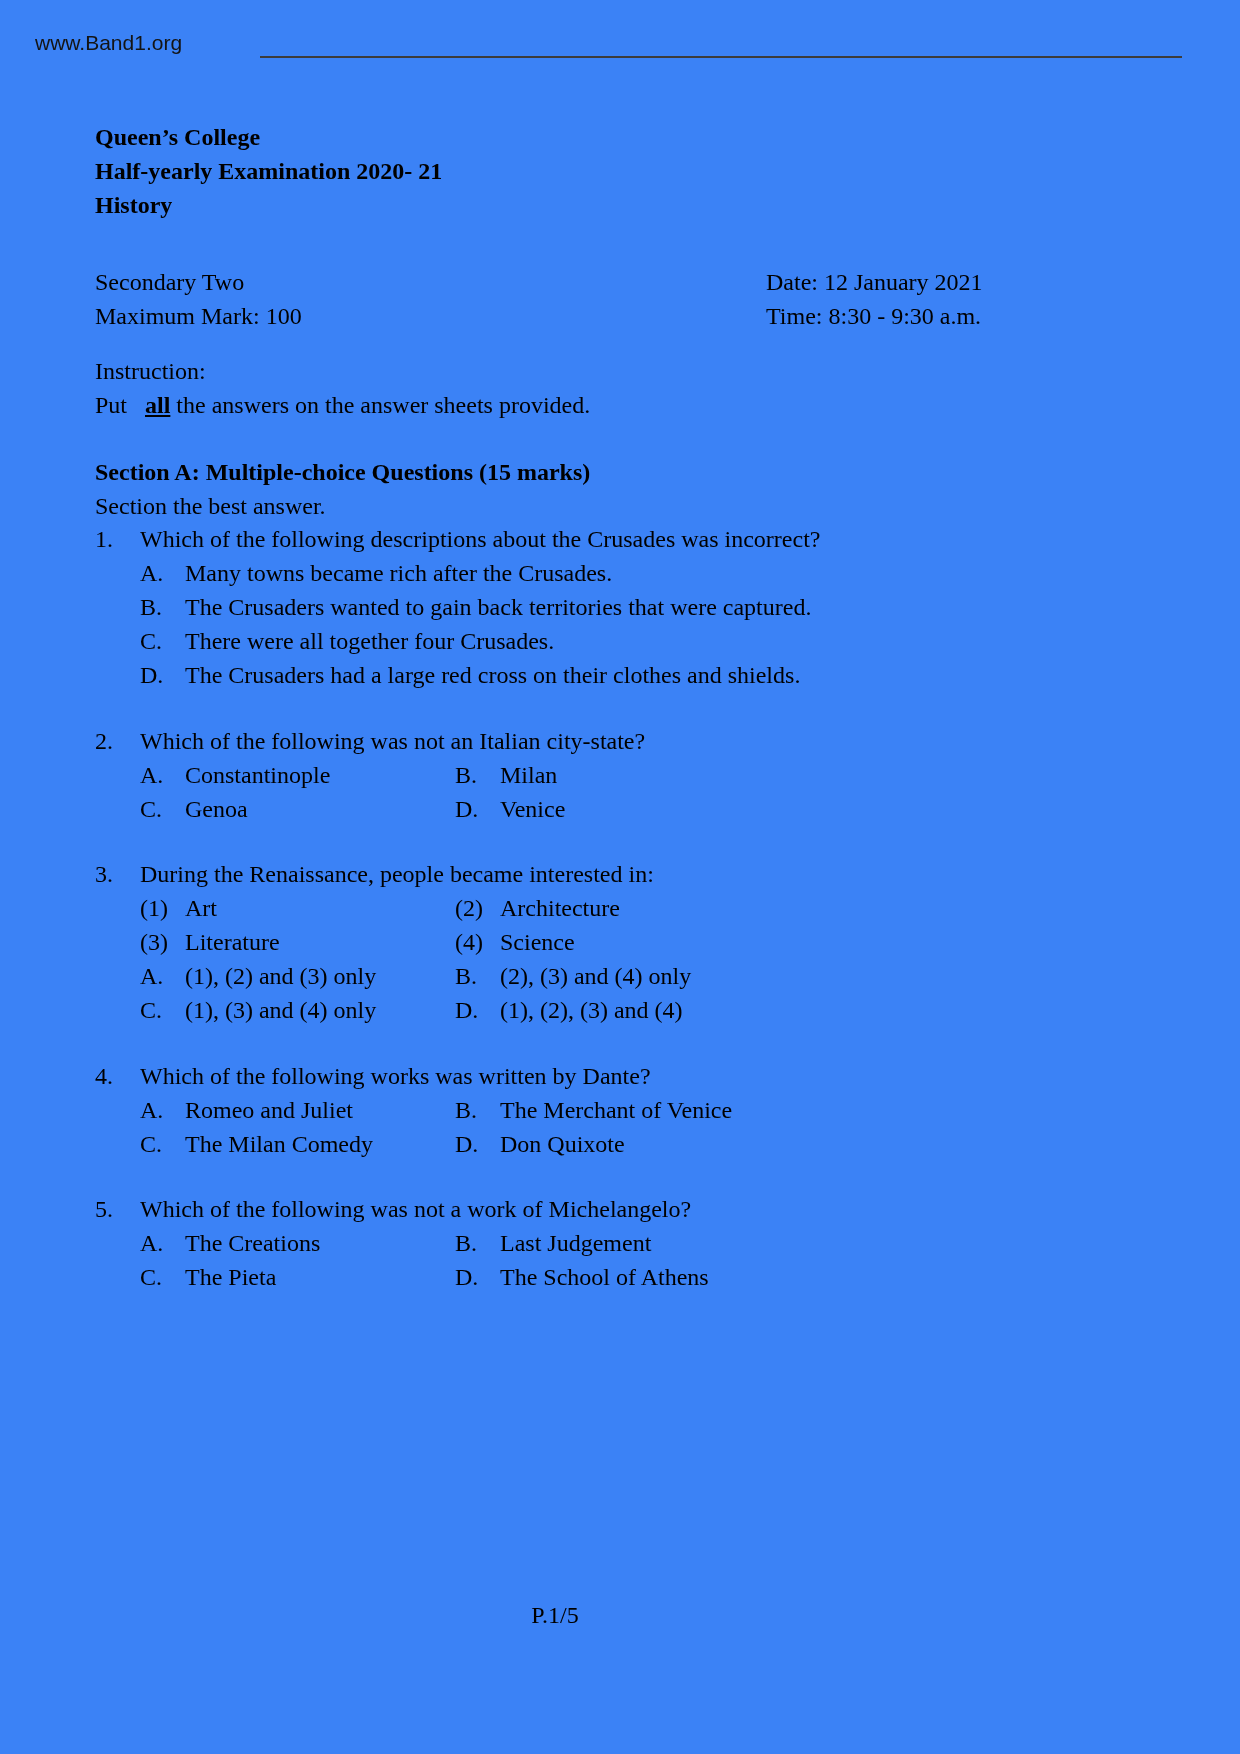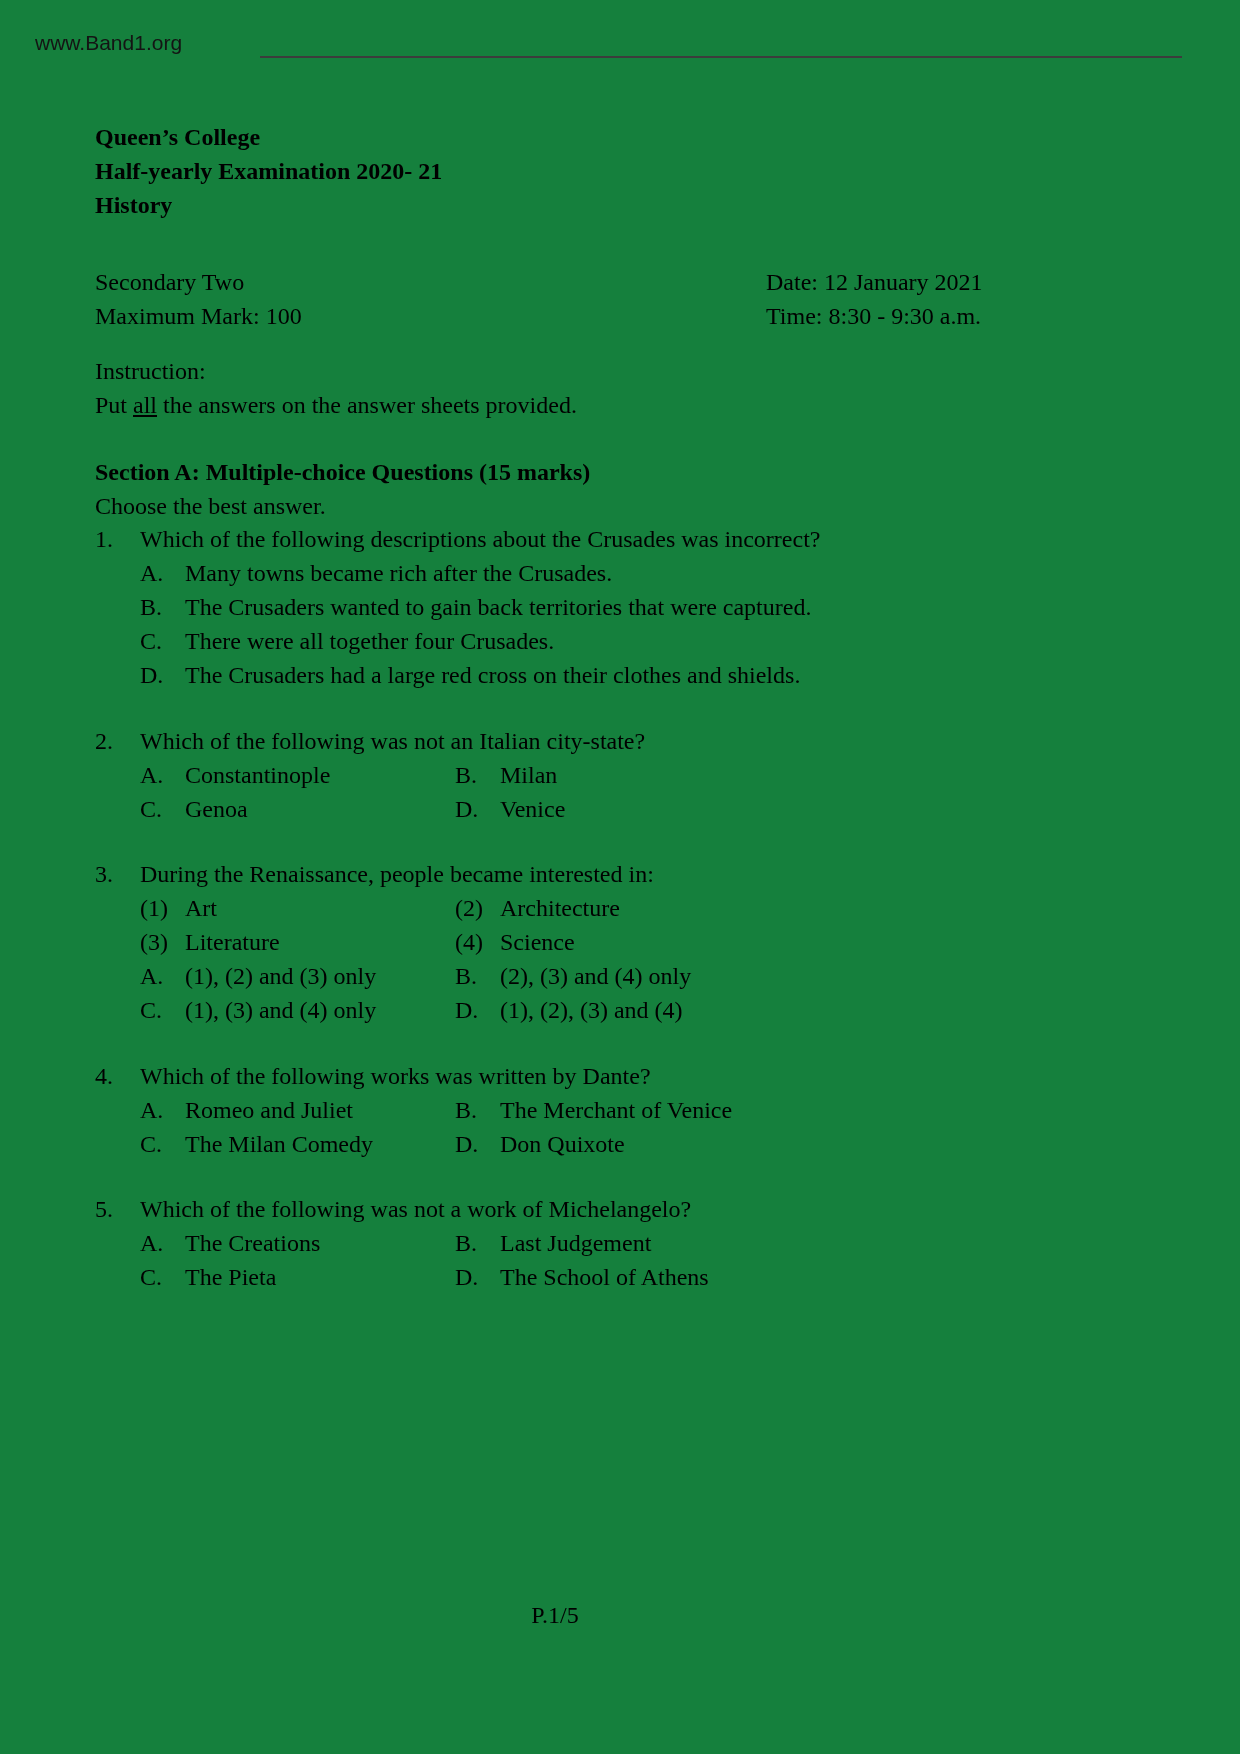--- a/index.html
+++ b/index.html
@@ -2,21 +2,21 @@
 <html><head>
 <meta charset="utf-8">
 <style>
   * { margin: 0; padding: 0; box-sizing: border-box; }
   html, body { background: #e9e9e9; }
   .page {
     position: relative;
     width: 1240px;
     height: 1754px;
     margin: 0 auto;
-    background: #15803d;
+    background: #3b82f6;
     color: #000000;
     font-family: "Liberation Serif", serif;
     font-size: 24px;
     line-height: 34px;
     overflow: hidden;
   }
   .band-header {
     position: absolute;
     top: 30px;
     left: 35px;
@@ -49,21 +49,21 @@
     font-family: Liberation Serif, serif;
   }
   .info-row { display: flex; }
   .info-left { width: 671px; flex: 0 0 671px; }
   .instruction-block {
     position: absolute;
     left: 95px;
     top: 354px;
     width: 920px;
   }
-  .bold-underline { font-weight: normal; text-decoration: underline; }
+  .bold-underline { font-weight: bold; text-decoration: underline; margin-left: 12px; }
   .section-block {
     position: absolute;
     left: 95px;
     top: 455px;
     width: 920px;
   }
   .section-heading { font-weight: bold; }
   .question {
     position: absolute;
     left: 95px;
@@ -115,21 +115,21 @@
     </div>
   </div>
 
   <div class="instruction-block">
     <div>Instruction:</div>
     <div><span>Put </span><span class="bold-underline">all</span><span> the answers on the answer sheets provided.</span></div>
   </div>
 
   <div class="section-block">
     <div class="section-heading">Section A: Multiple-choice Questions (15 marks)</div>
-    <div>Choose the best answer.</div>
+    <div>Section the best answer.</div>
   </div>
 
   <div class="question" id="q1">
     <div class="q-head">
       <span class="q-num">1.</span>
       <span class="q-text">Which of the following descriptions about the Crusades was incorrect?</span>
     </div>
     <div class="opts">
       <div class="opt-row">
         <span class="opt">

